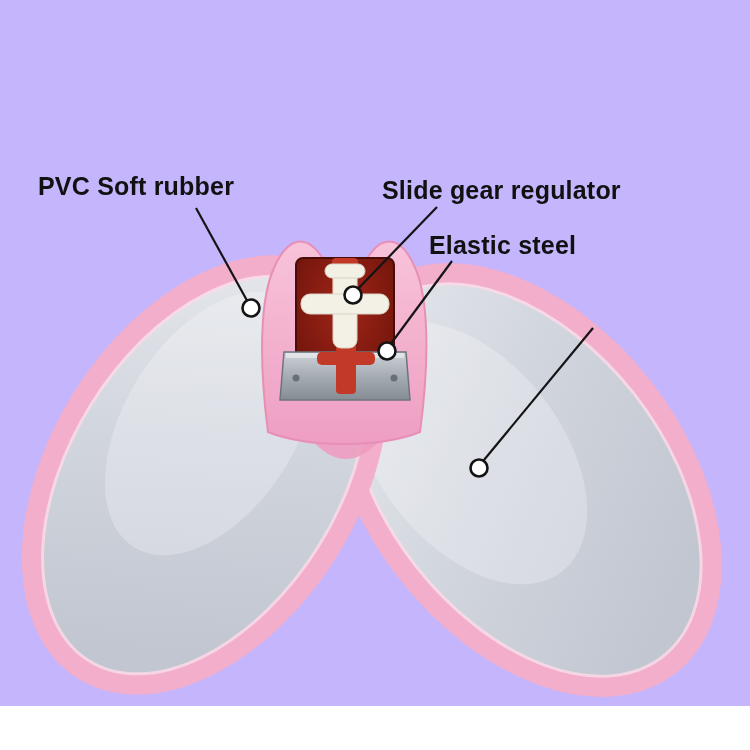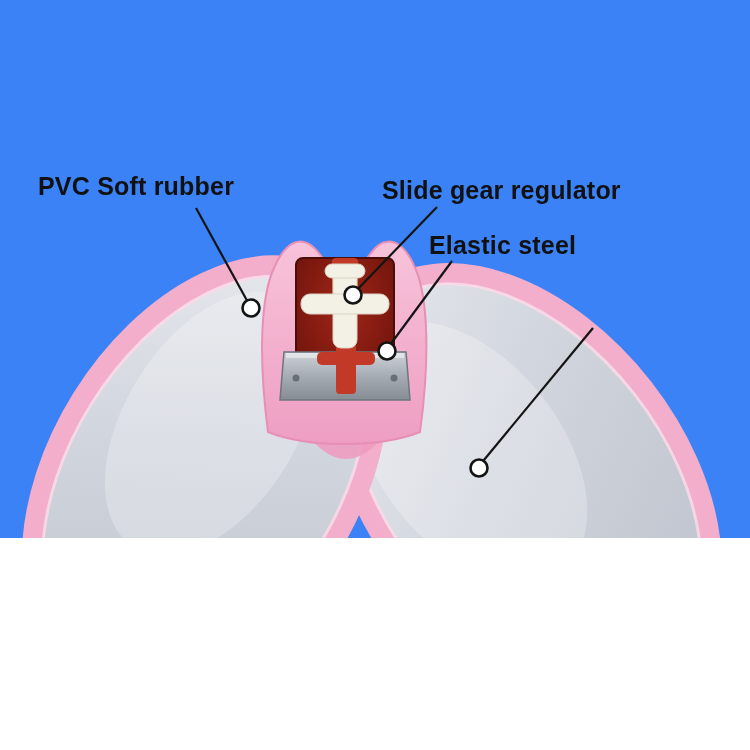--- a/index.html
+++ b/index.html
@@ -4,22 +4,22 @@
 <style>
   html, body {
     margin: 0;
     padding: 0;
     background: #ffffff;
     font-family: "Liberation Sans", sans-serif;
   }
   .stage {
     position: relative;
     width: 750px;
-    height: 538px;
-    background: #3b82f6;
+    height: 706px;
+    background: #c4b5fd;
     overflow: hidden;
   }
   .product-svg {
     position: absolute;
     left: 0;
     top: 0;
   }
   .callout-label {
     position: absolute;
     font-size: 25px;

